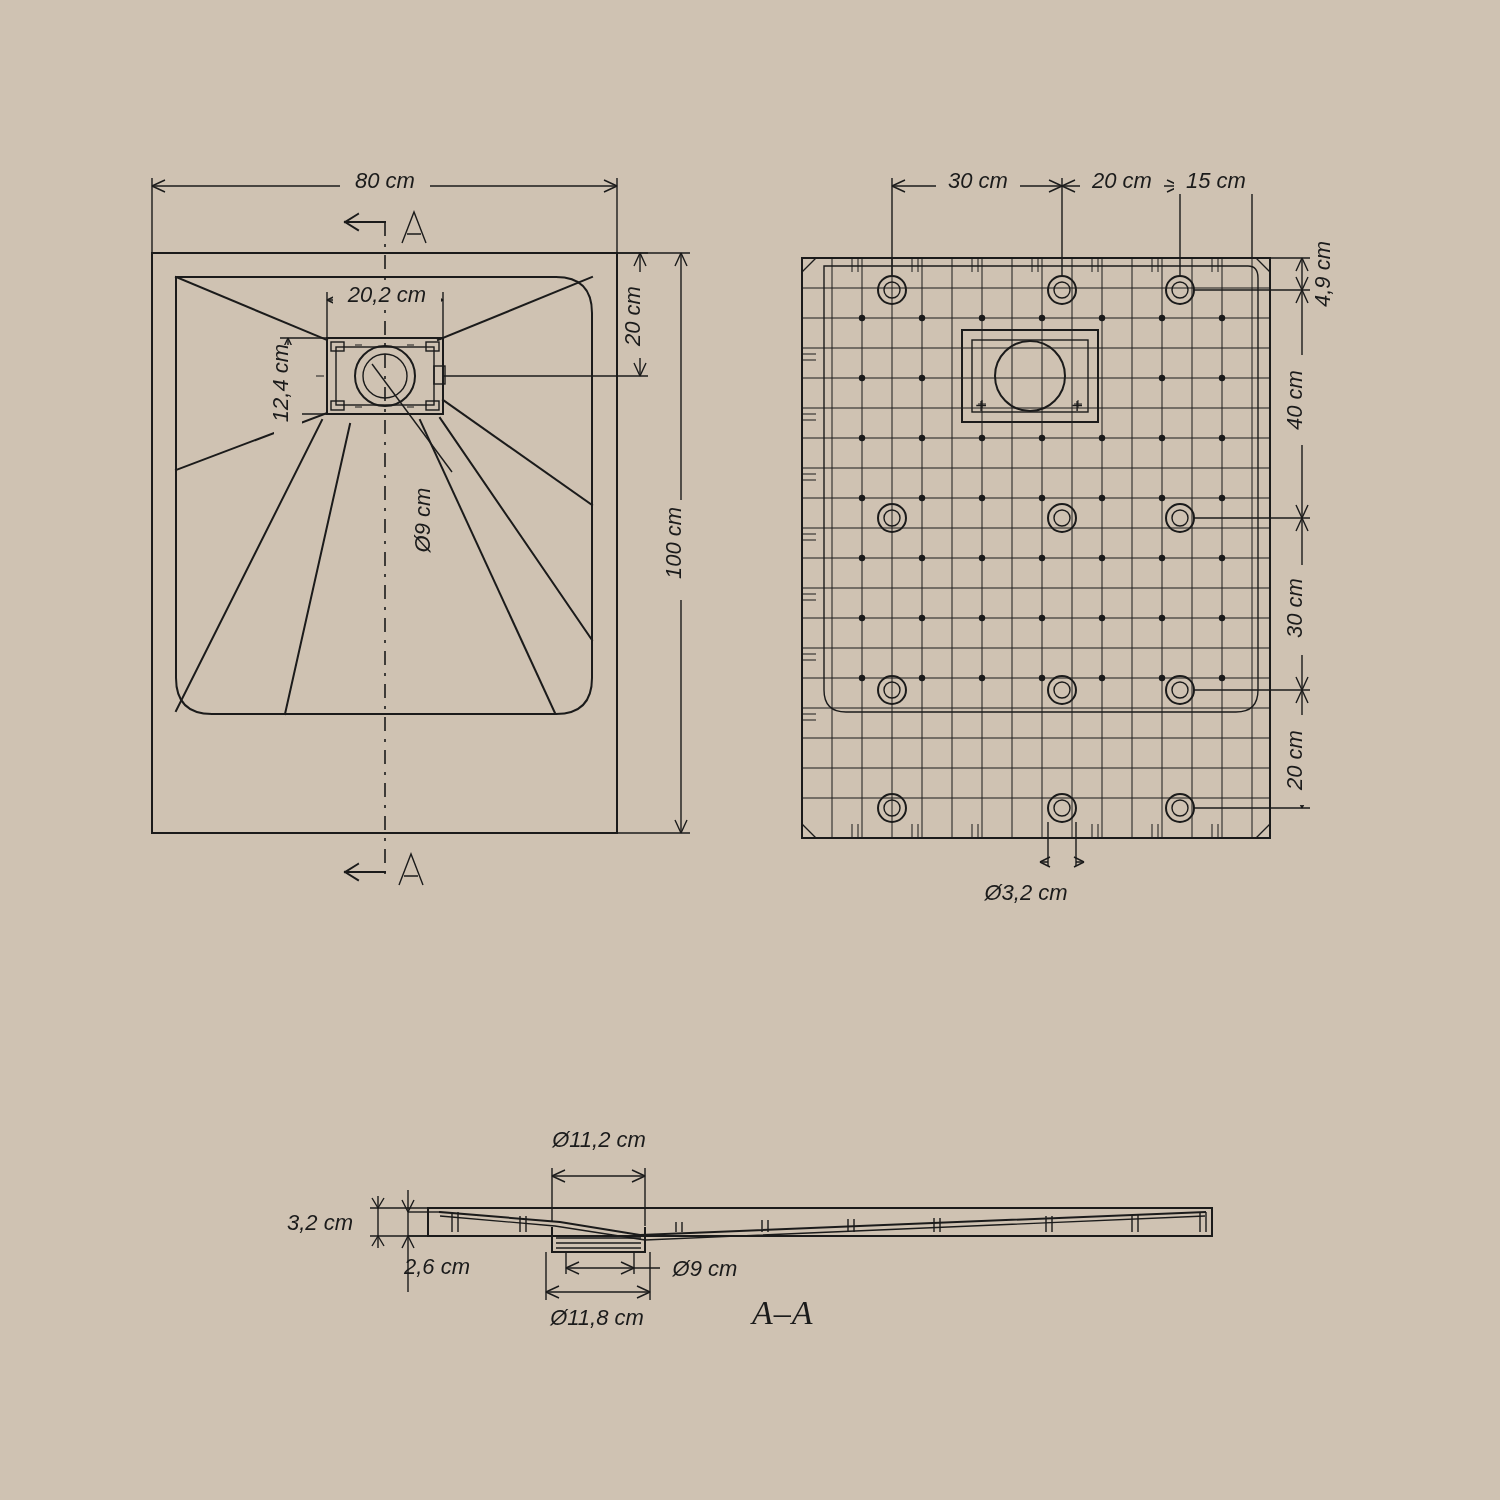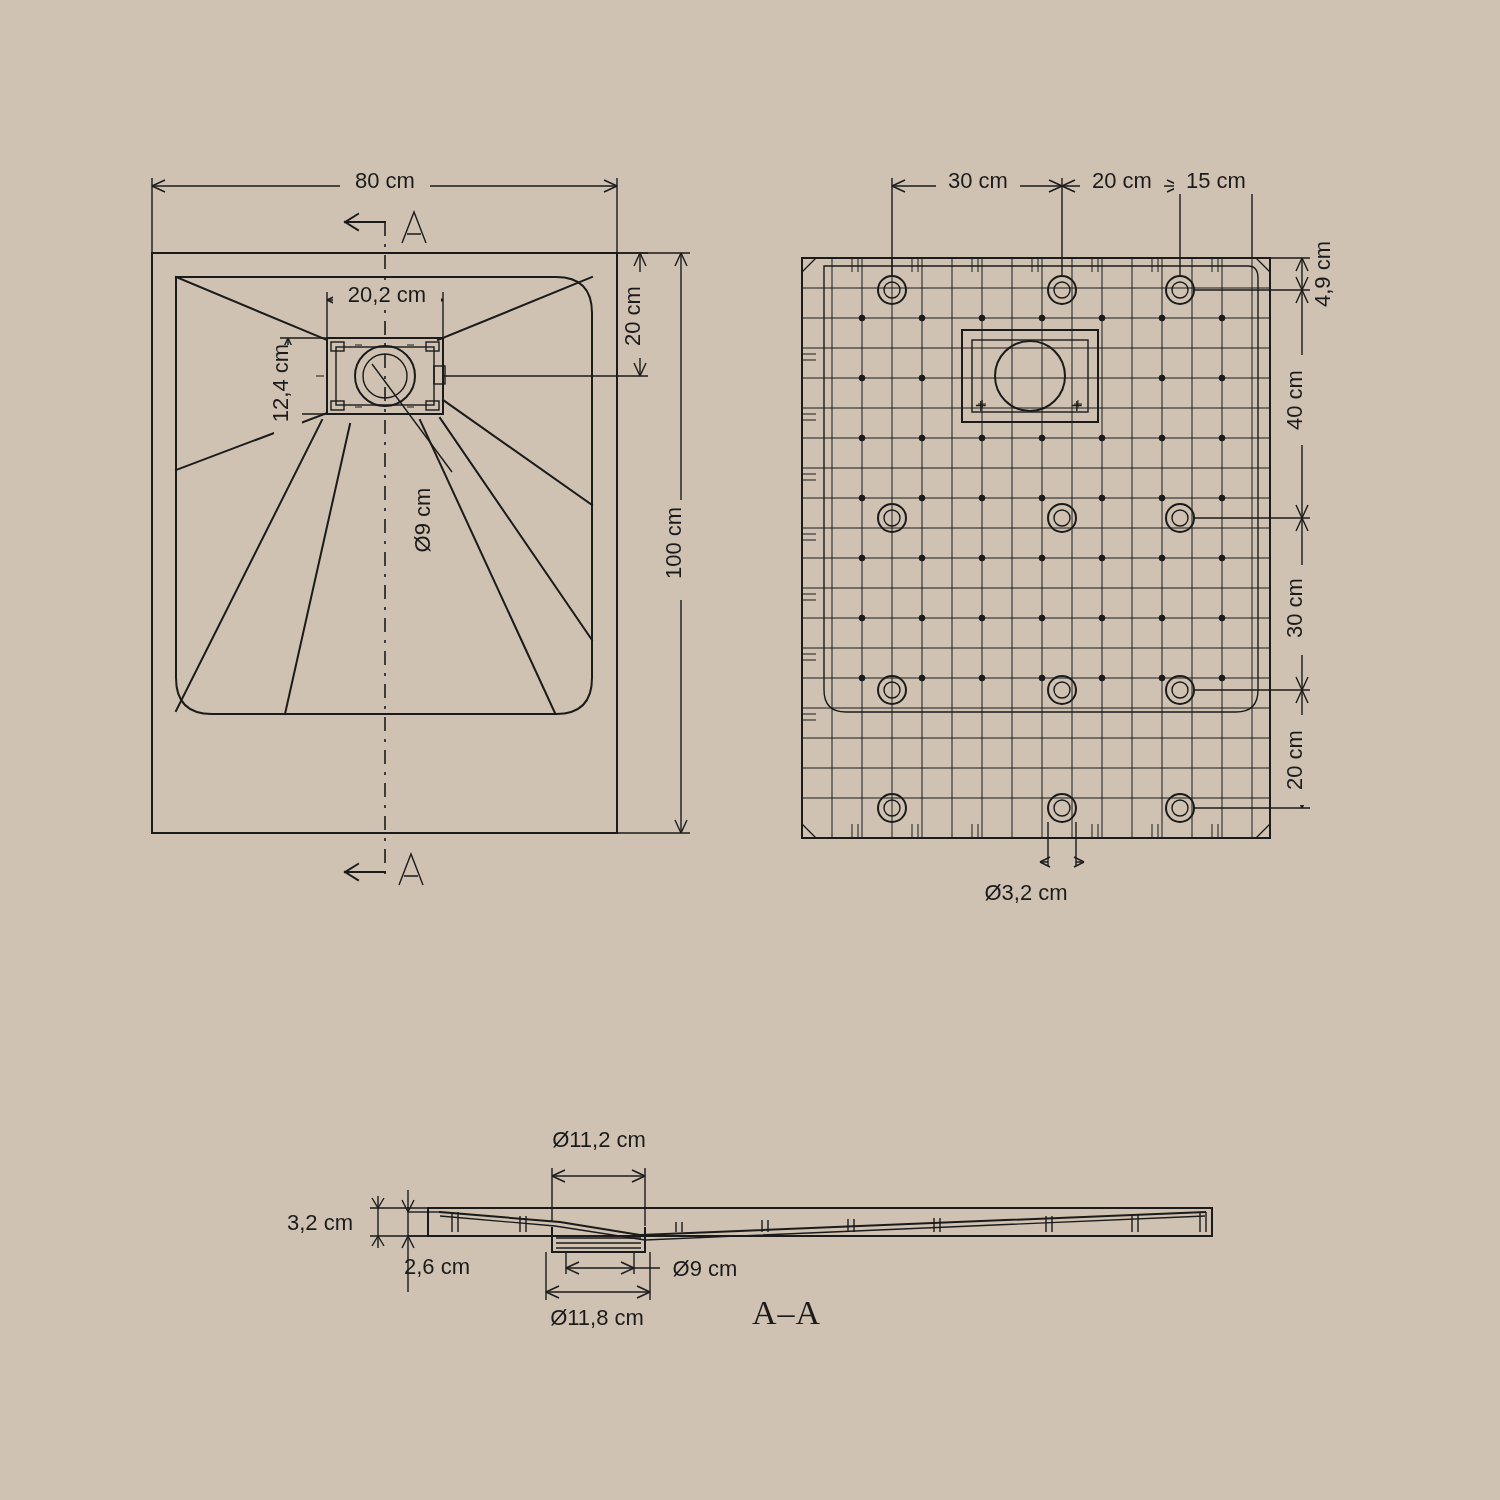--- a/index.html
+++ b/index.html
@@ -11,20 +11,21 @@
     width: 1500px;
     height: 1500px;
     overflow: hidden;
     font-family: "Liberation Sans", sans-serif;
   }
   #sheet {
     position: relative;
     width: 1500px;
     height: 1500px;
     background: #cfc2b2;
+    font-style: italic;
   }
   svg {
     display: block;
   }
   .ln {
     stroke: #1b1b1b;
     stroke-width: 2;
     fill: none;
     stroke-linecap: square;
   }

